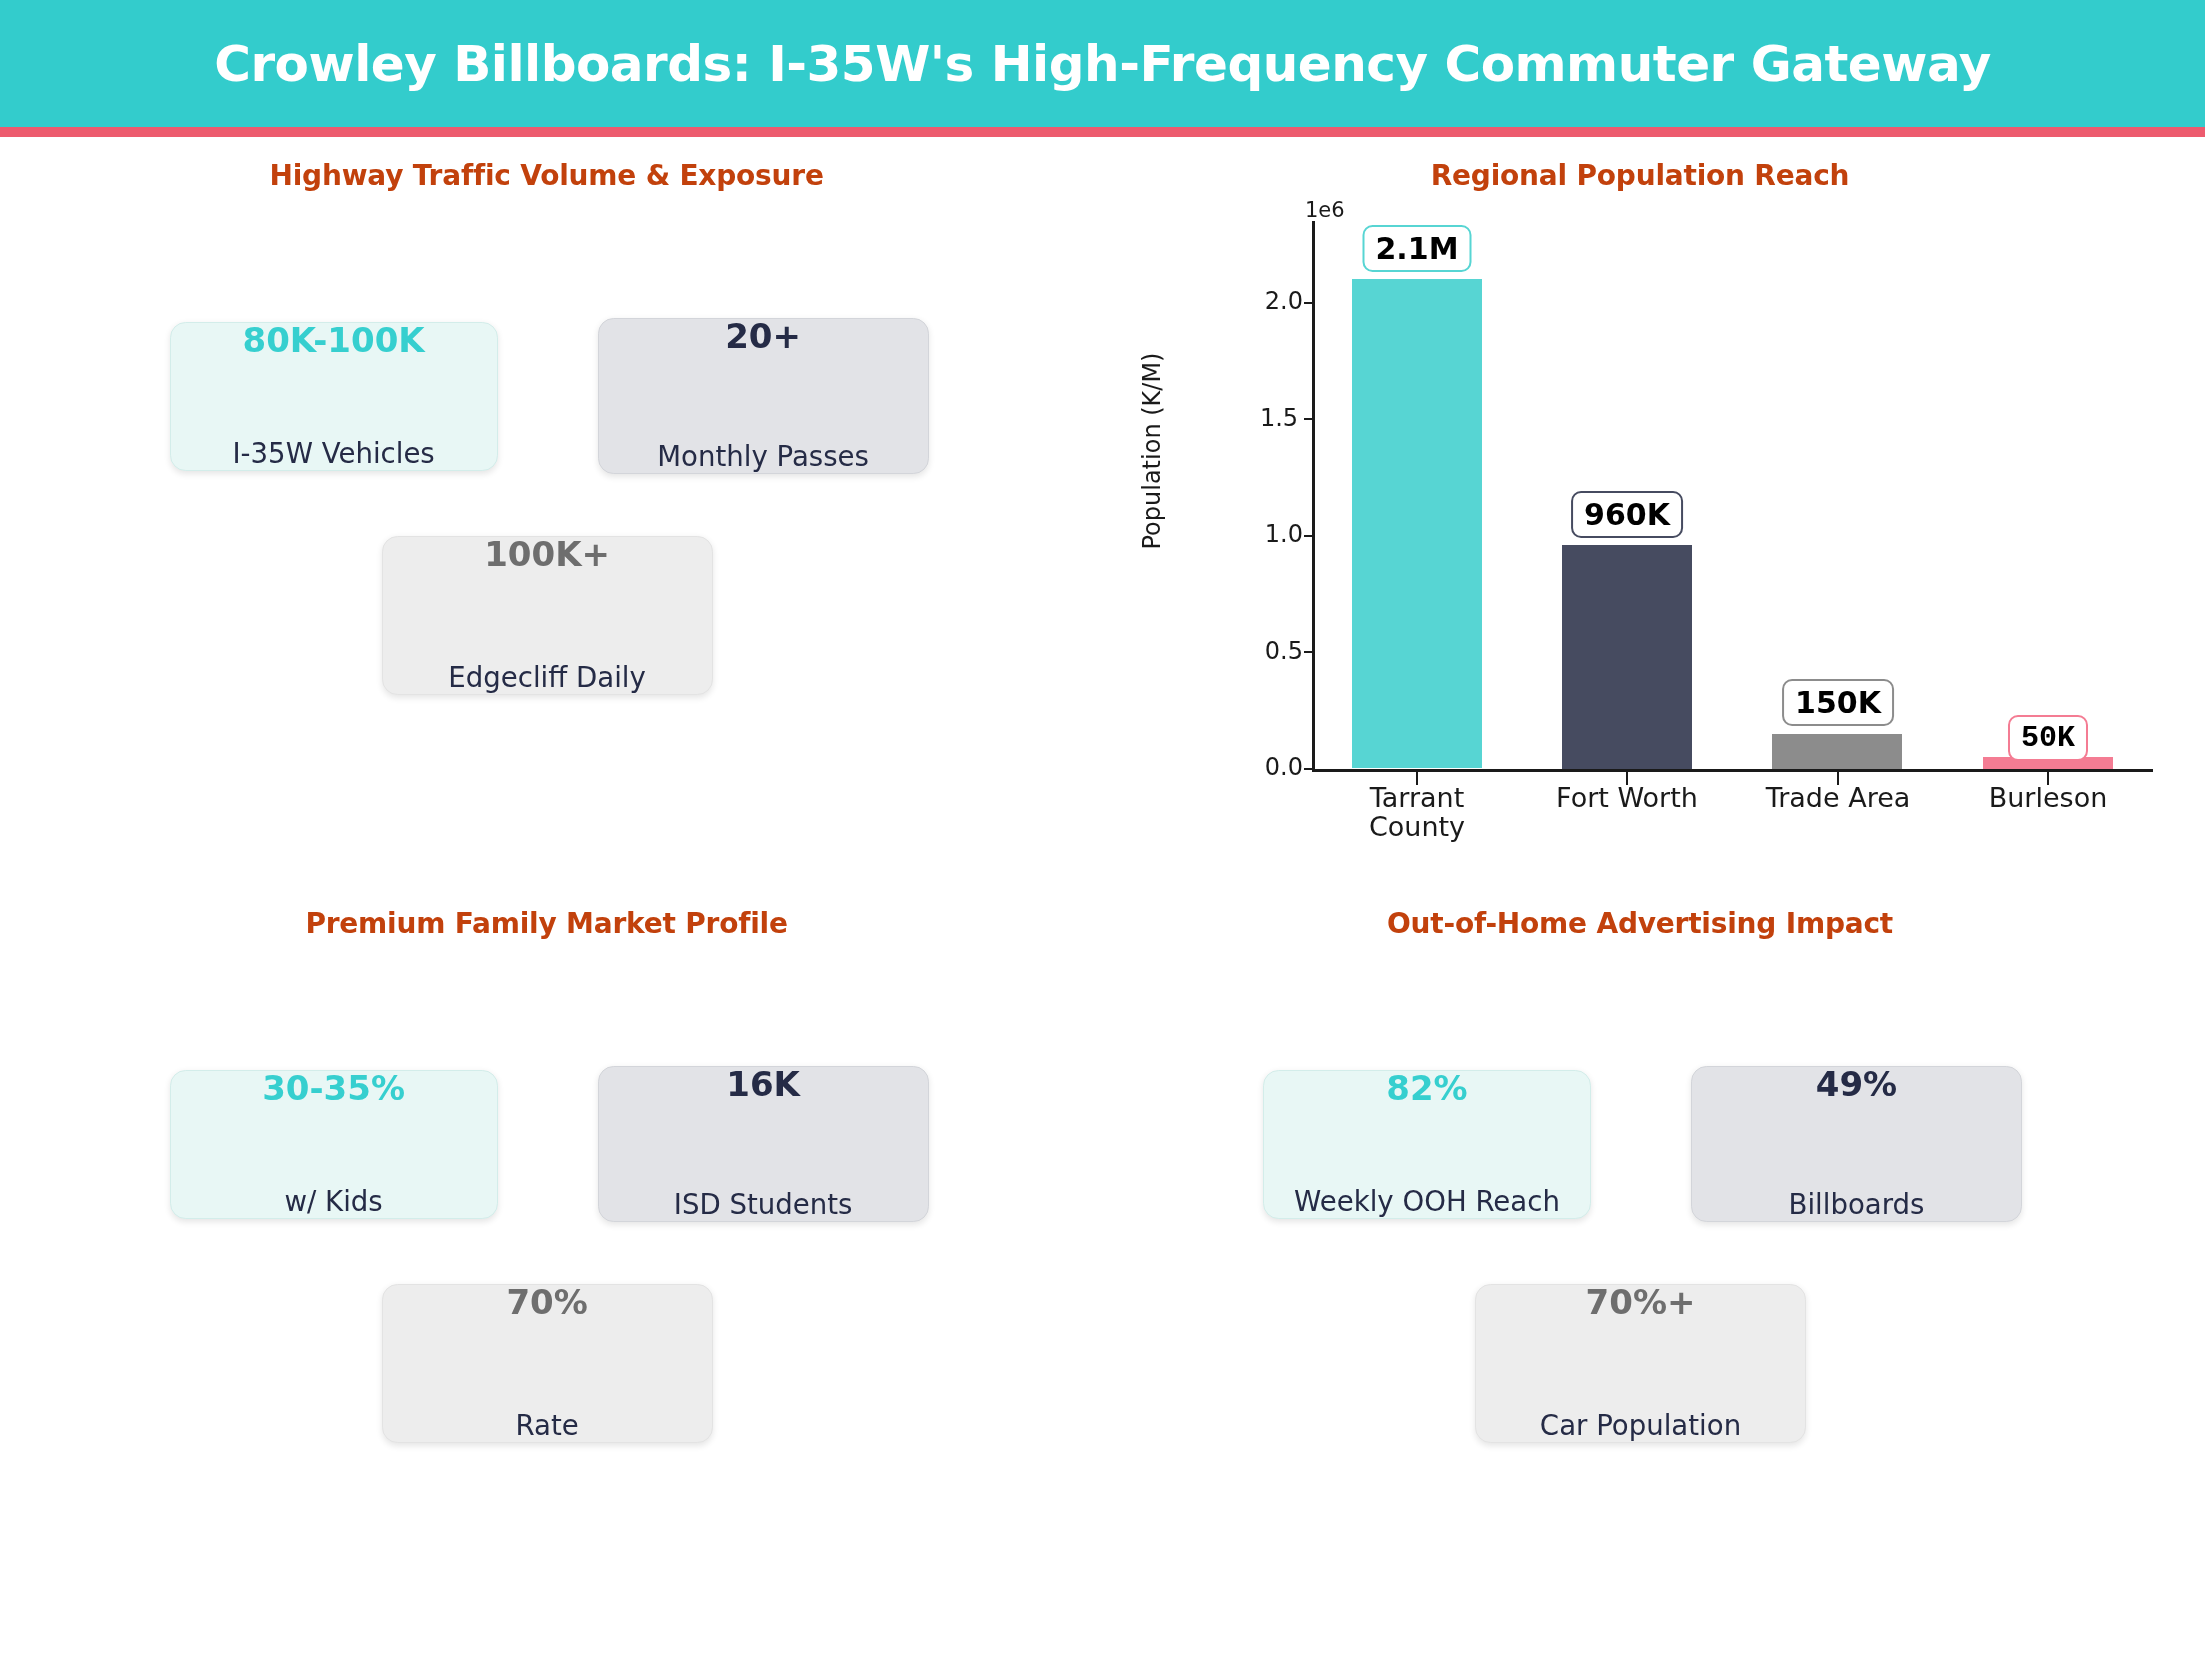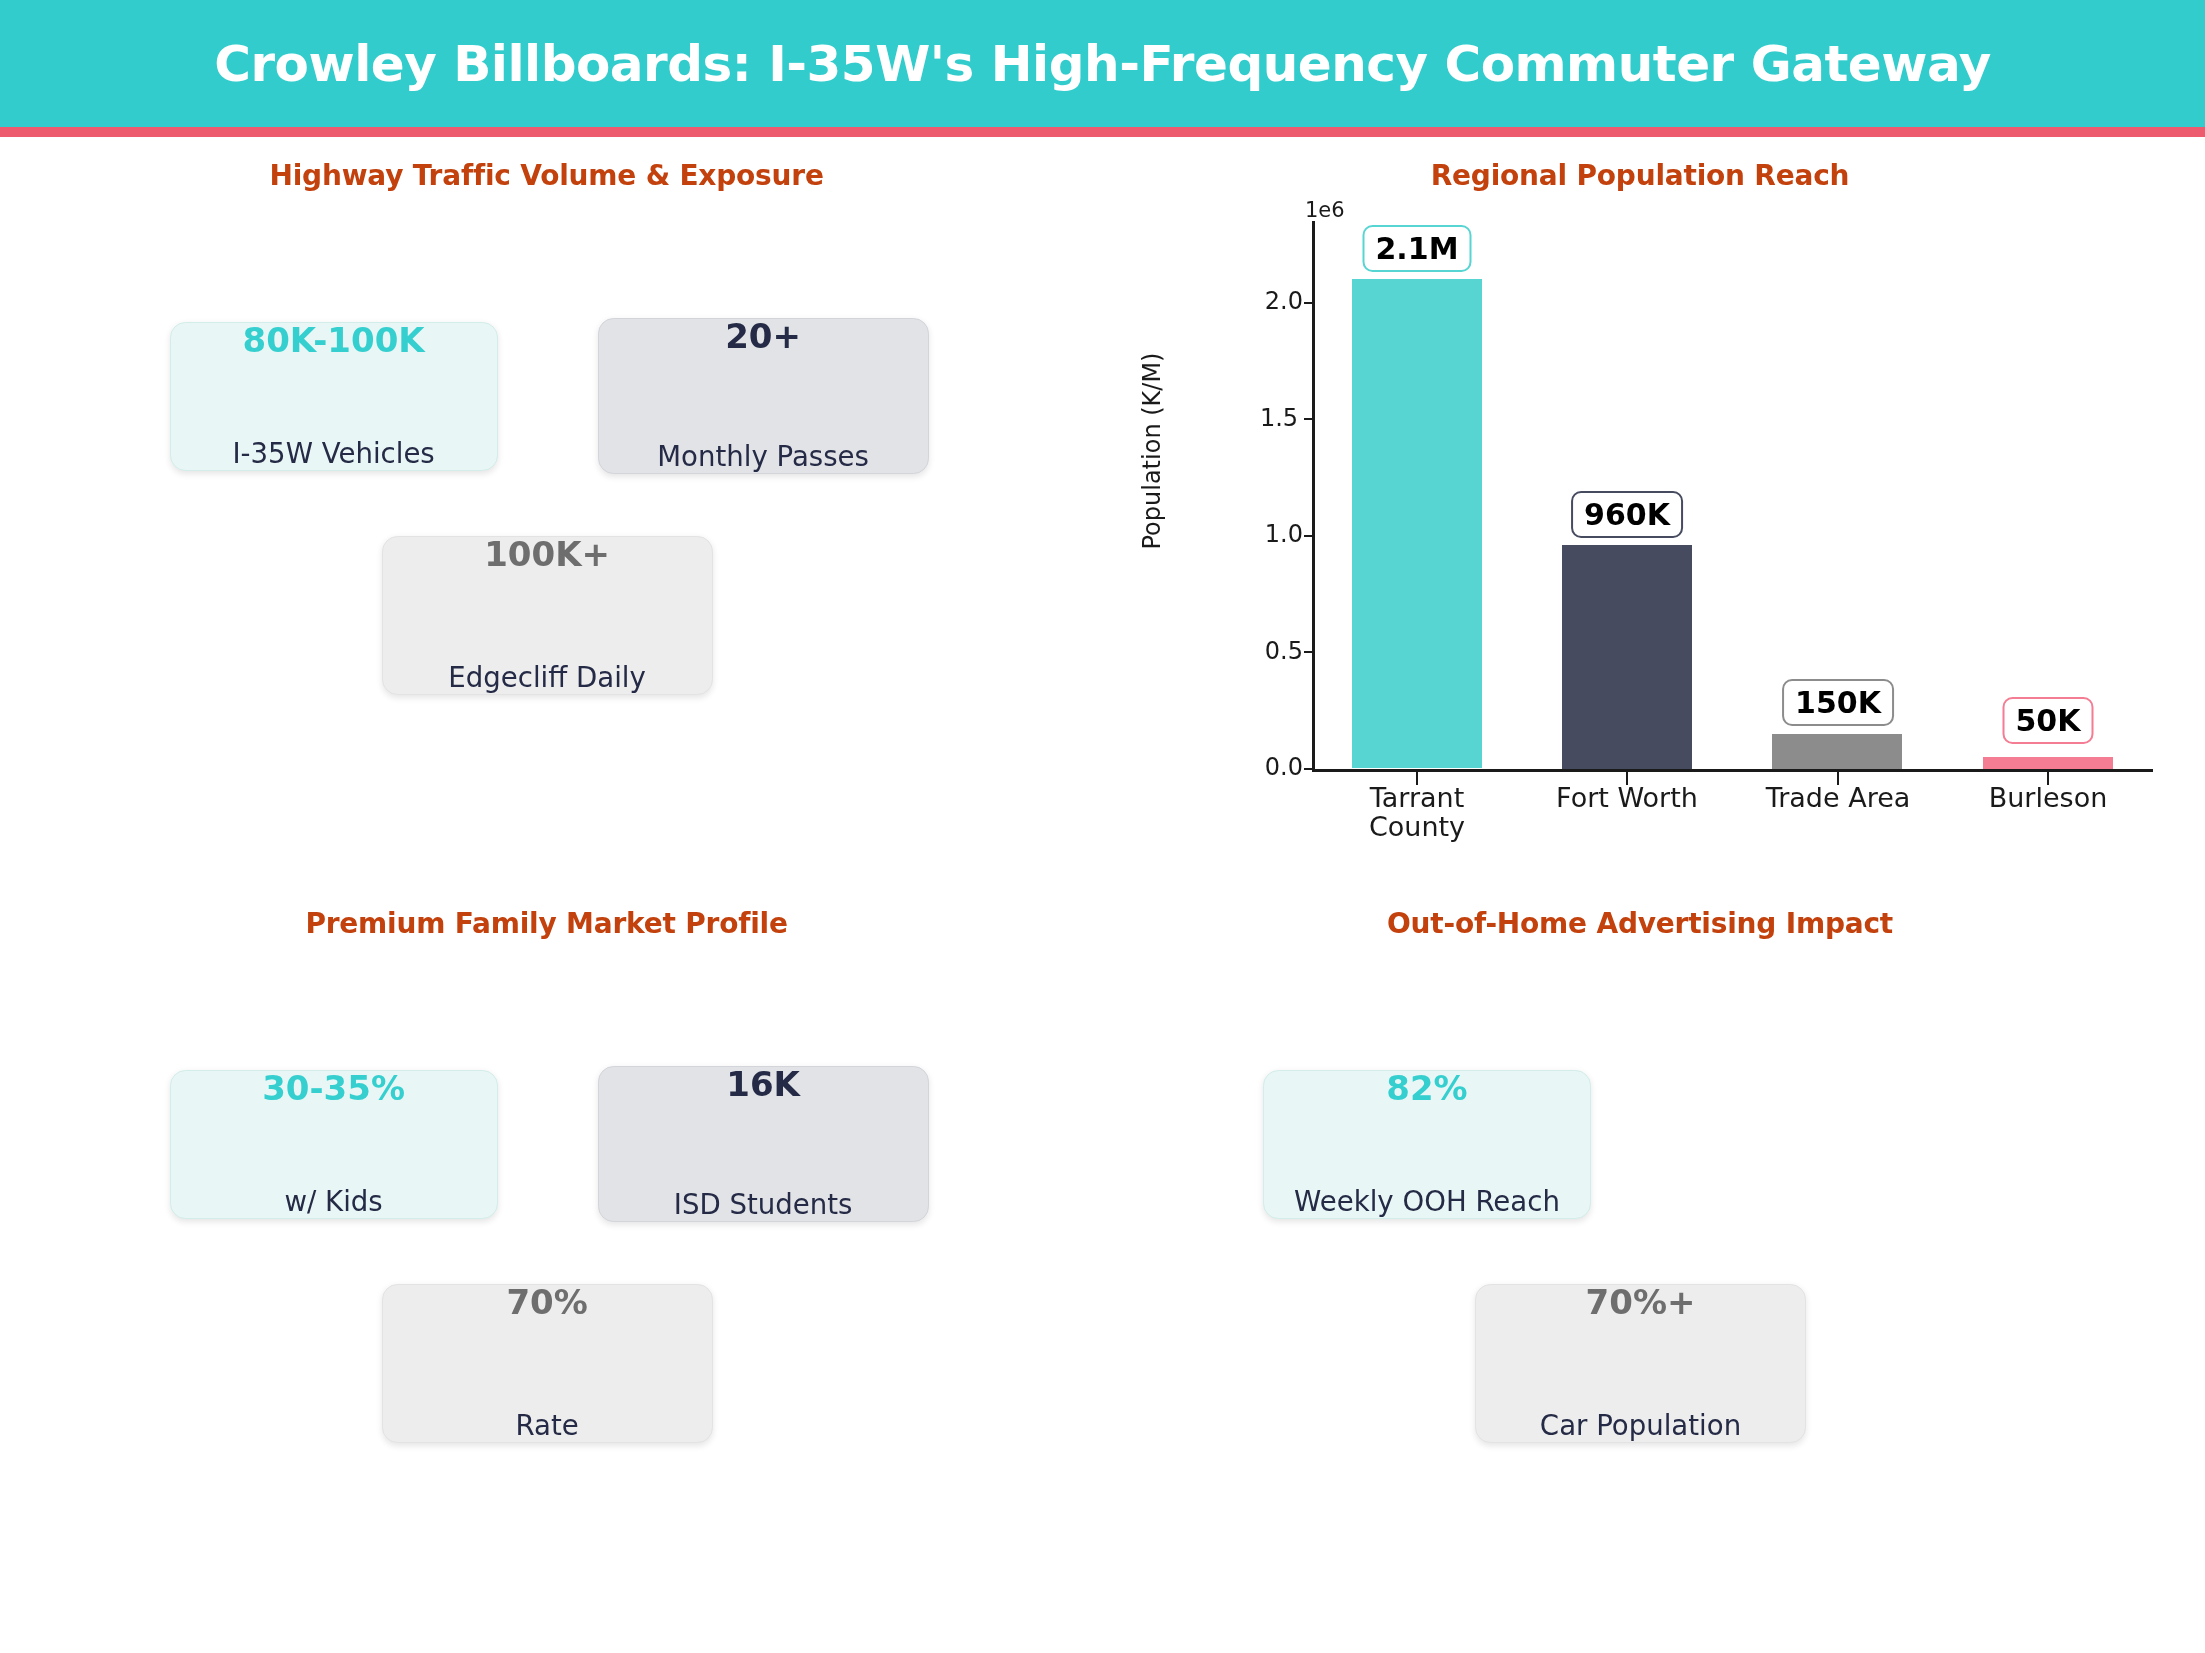--- a/index.html
+++ b/index.html
@@ -206,20 +206,24 @@
 </div>
 
 <div class="panel" id="panel-br">
   <div class="panel-title">Out-of-Home Advertising Impact</div>
 
   <div class="card style-teal slot-a">
     <div class="card-value">82%</div>
     <div class="card-label">Weekly OOH Reach</div>
   </div>
 
+  <div class="card style-gray slot-b">
+    <div class="card-value">49%</div>
+    <div class="card-label">Billboards</div>
+  </div>
 
   <div class="card style-light slot-c">
     <div class="card-value">70%+</div>
     <div class="card-label">Car Population</div>
   </div>
 </div>
 
 <div class="panel" id="panel-tr">
   <div class="panel-title">Regional Population Reach</div>
 </div>
@@ -248,16 +252,16 @@
     <div class="bar" style="position: absolute; left: 441px; top: 347px; width: 130px; height: 224px; background: rgb(70, 75, 96);"></div>
     <div style="position: absolute; left: 505px; top: 574px; width: 2.3px; height: 13px; background: rgb(26, 26, 26);"></div>
     <div class="value-box" style="left: 506px; top: 293px; border: 2.8px solid rgb(70, 75, 96);">960K</div>
     <div class="xtick-label" style="left: 506px;">Fort Worth</div>
     <div class="bar" style="position: absolute; left: 651px; top: 536px; width: 130px; height: 35px; background: rgb(140, 140, 140);"></div>
     <div style="position: absolute; left: 716px; top: 574px; width: 2.3px; height: 13px; background: rgb(26, 26, 26);"></div>
     <div class="value-box" style="left: 717px; top: 481px; border: 2.8px solid rgb(140, 140, 140);">150K</div>
     <div class="xtick-label" style="left: 717px;">Trade Area</div>
     <div class="bar" style="position: absolute; left: 862px; top: 559px; width: 130px; height: 11.7px; background: rgb(244, 124, 147);"></div>
     <div style="position: absolute; left: 926px; top: 574px; width: 2.3px; height: 13px; background: rgb(26, 26, 26);"></div>
-    <div class="value-box" style="left: 927px; top: 499px; border: 2.8px solid rgb(244, 124, 147);">50K</div>
+    <div class="value-box" style="left: 927px; top: 517px; border: 2.8px solid rgb(244, 124, 147); font-family: Liberation Mono, monospace;">50K</div>
     <div class="xtick-label" style="left: 927px;">Burleson</div>
   </div>
 
 
 </body></html>

